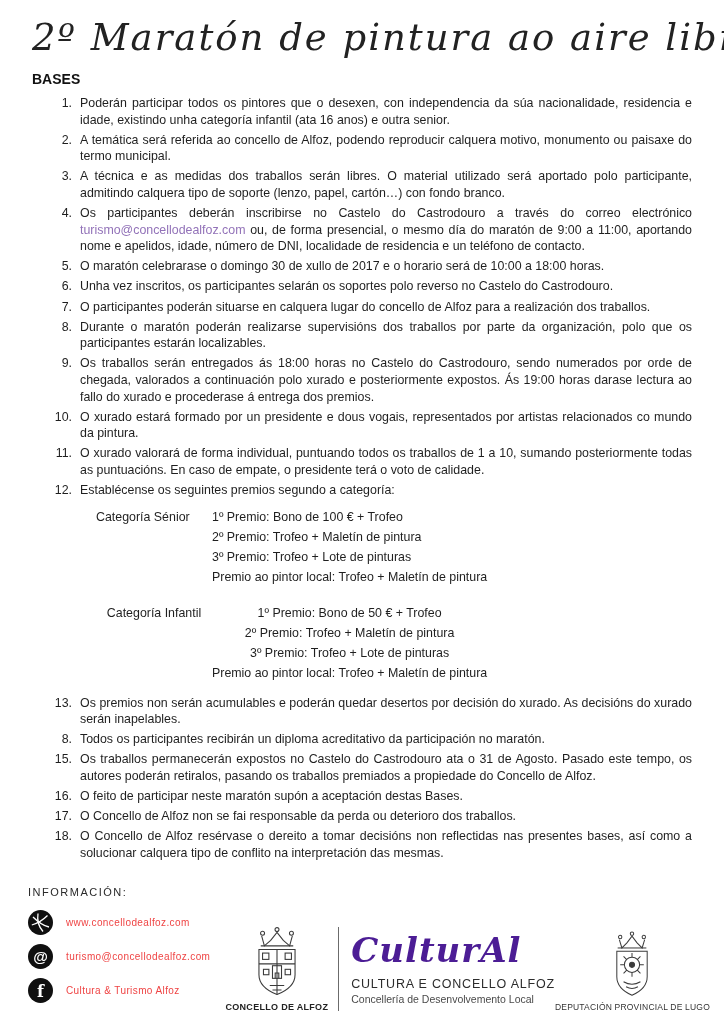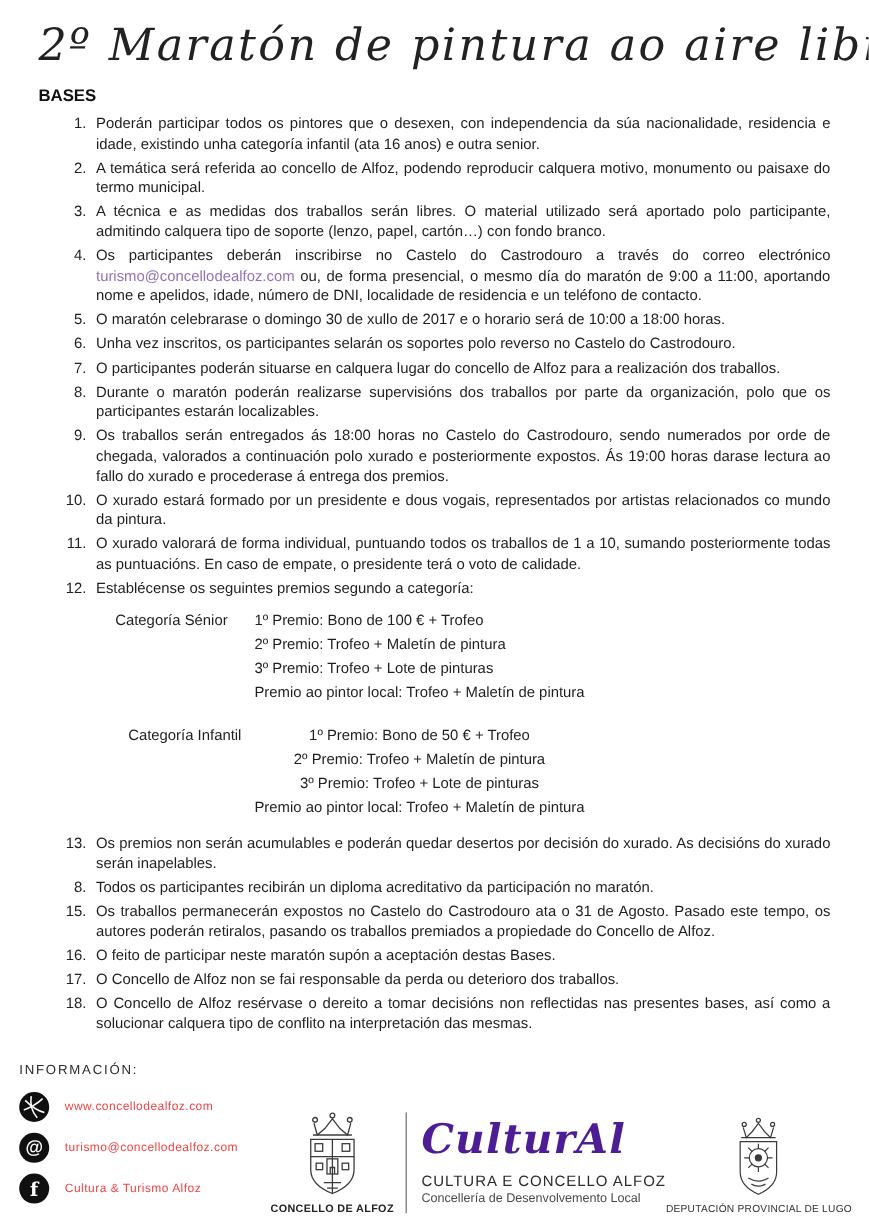--- a/index.html
+++ b/index.html
@@ -30,21 +30,21 @@
 
   
   .prize-block { display:flex; margin:6px 0 6px 48px; line-height:20px; font-size:12.4px; }
   .prize-block.senior { margin-top:8px; margin-bottom:16px; }
   .prize-block.infantil { margin-bottom:12px;text-align:center; }
   .prize-block .cat { flex:0 0 116px; }
   .prize-block .prizes div { white-space:nowrap; }
 
   
   .footer {
-    position:absolute; left:16px; right:14px; bottom:12px;
+    position:absolute; left:28px; right:14px; bottom:12px;
     display:flex; justify-content:space-between; align-items:flex-end;
   }
   .info { width:248px; }
   .info-heading { font-size:11px; letter-spacing:1.5px; color:#2a2a2a; margin-bottom:12px; }
   .info-row { display:flex; align-items:center; margin-bottom:9px; cursor:pointer; }
   .icon-circle {
     width:25px; height:25px; border-radius:50%; background:#101010; color:#fff;
     display:flex; align-items:center; justify-content:center; flex:0 0 25px;
     margin-right:13px; font-size:14px; line-height:1;
   }

